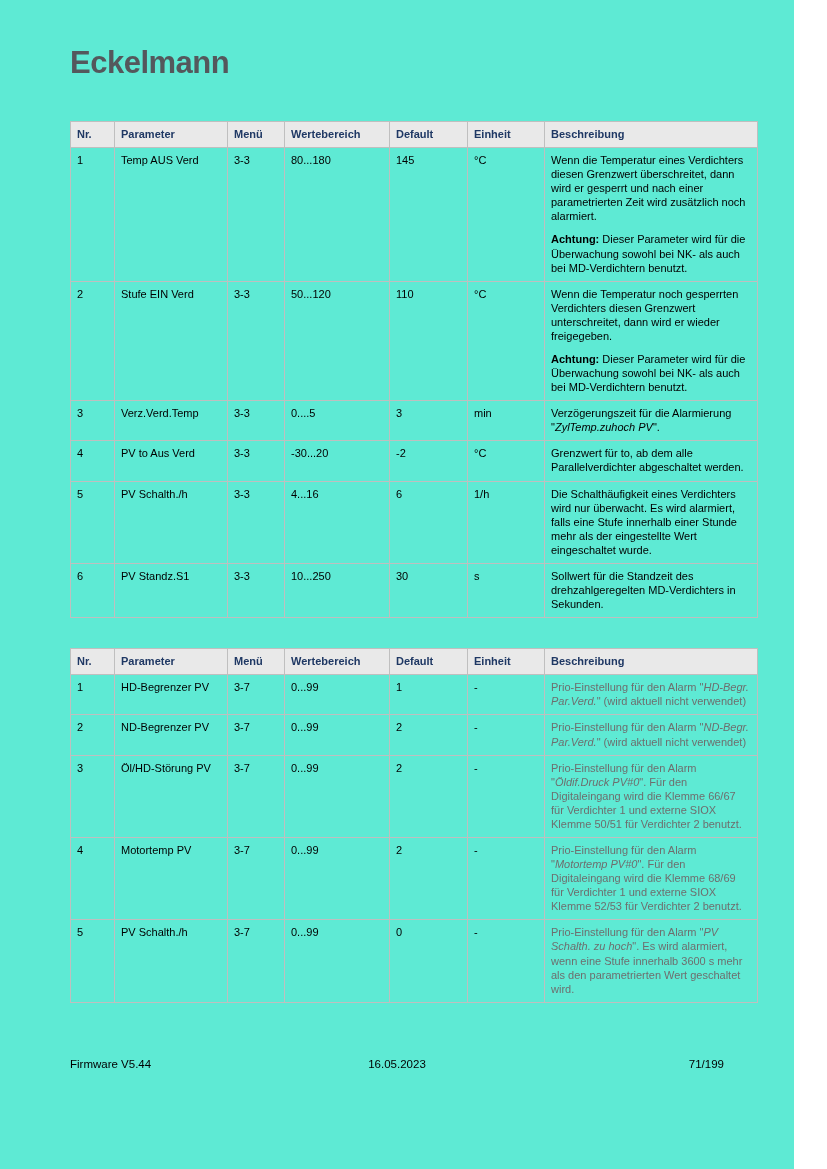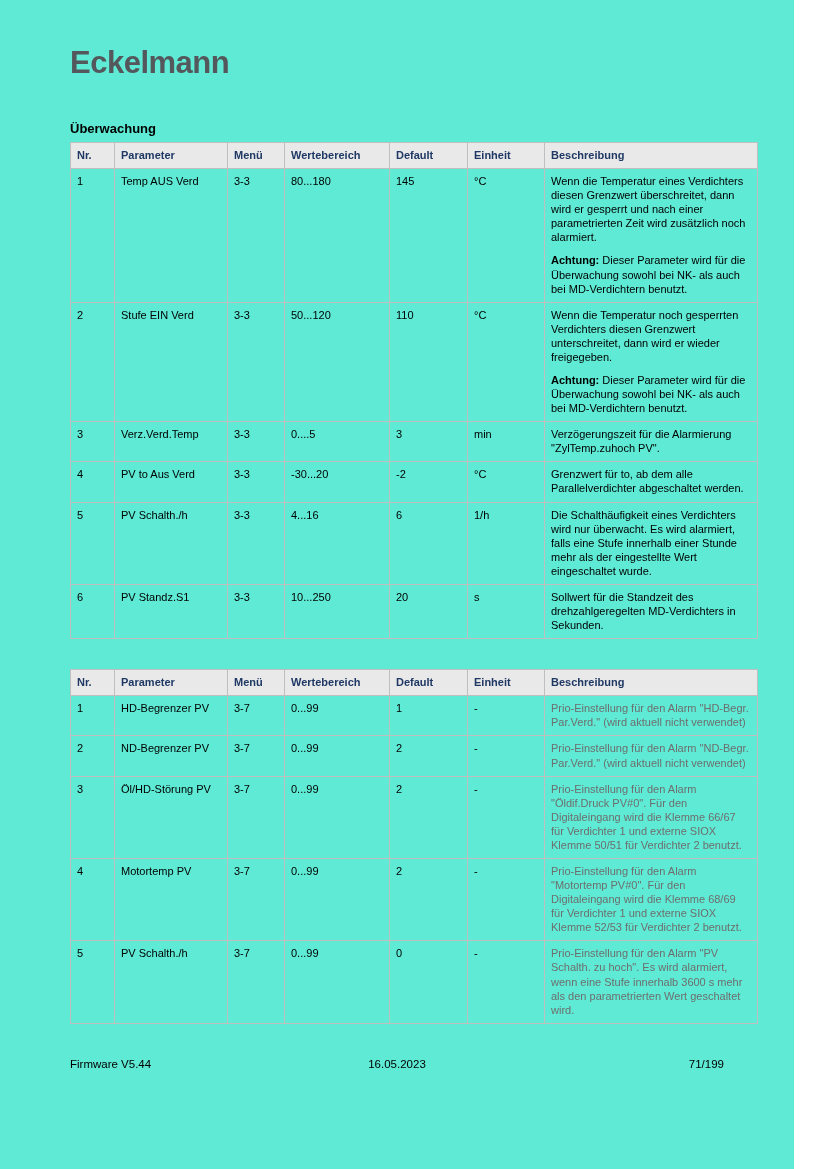--- a/index.html
+++ b/index.html
@@ -44,21 +44,21 @@
   }
   table.param-table th {
     background: #e9e9e9;
     color: #1f3864;
     font-weight: 700;
   }
   td p { margin: 0; }
   td p + p { margin-top: 9px; }
   td.muted { color: #6e6e6e; }
   .seg-b { font-weight: 700; }
-  .seg-i { }
+  .seg-i { font-style: italic; }
   .footer {
     position: absolute;
     left: 70px;
     right: 70px;
     top: 1058px;
     display: grid;
     grid-template-columns: 1fr auto 1fr;
     font-size: 11.5px;
     color: #000;
   }
@@ -67,21 +67,20 @@
 </style>
 </head>
 <body>
 
 <div class="page">
   <div class="content">
 
     <div class="logo">Eckelmann</div>
 
     <div class="section">
-      <h2 class="section-title">Überwachung</h2>
       <table class="param-table">
         <colgroup>
           <col style="width:44px">
             <col style="width:113px">
             <col style="width:57px">
           <col style="width:105px">
             <col style="width:78px">
             <col style="width:77px">
           <col style="width:213px">
         </colgroup>
@@ -152,21 +151,21 @@
               <td>1/h</td>
               <td>
                 <p><span>Die Schalthäufigkeit eines Verdichters wird nur überwacht. Es wird alarmiert, falls eine Stufe innerhalb einer Stunde mehr als der eingestellte Wert eingeschaltet wurde.</span></p>
               </td>
             </tr>
             <tr>
               <td>6</td>
               <td>PV Standz.S1</td>
               <td>3-3</td>
               <td>10...250</td>
-              <td>20</td>
+              <td>30</td>
               <td>s</td>
               <td>
                 <p><span>Sollwert für die Standzeit des drehzahlgeregelten MD-Verdichters in Sekunden.</span></p>
               </td>
             </tr>
           </tbody>
       </table>
     </div>
 
     <div class="section section-2">

